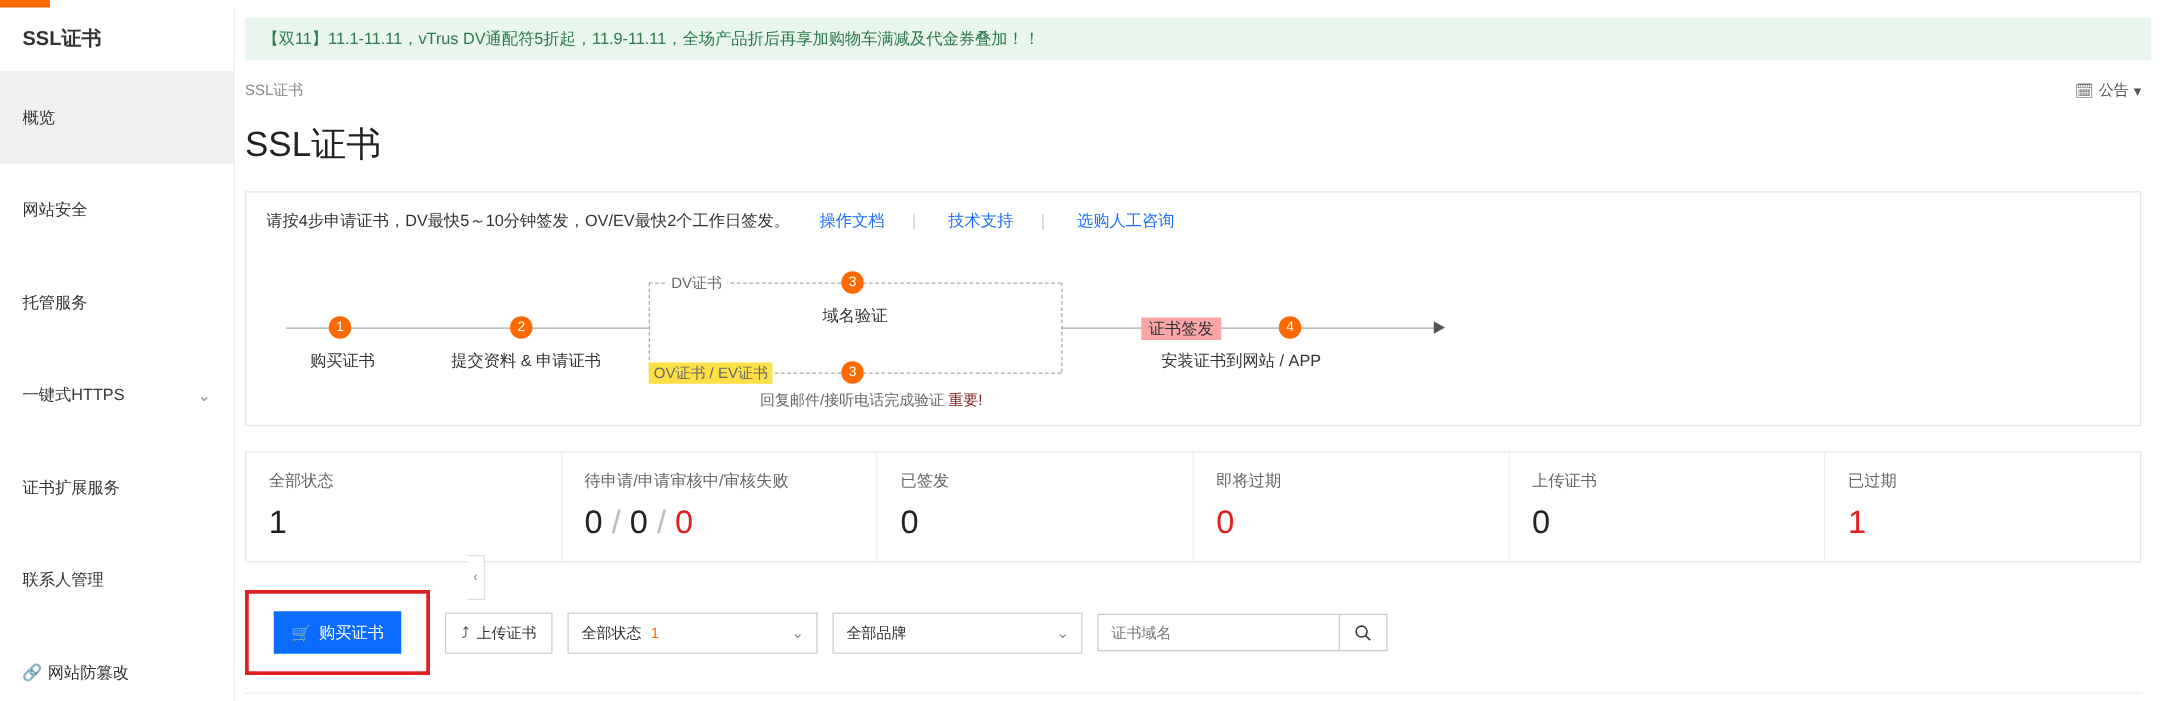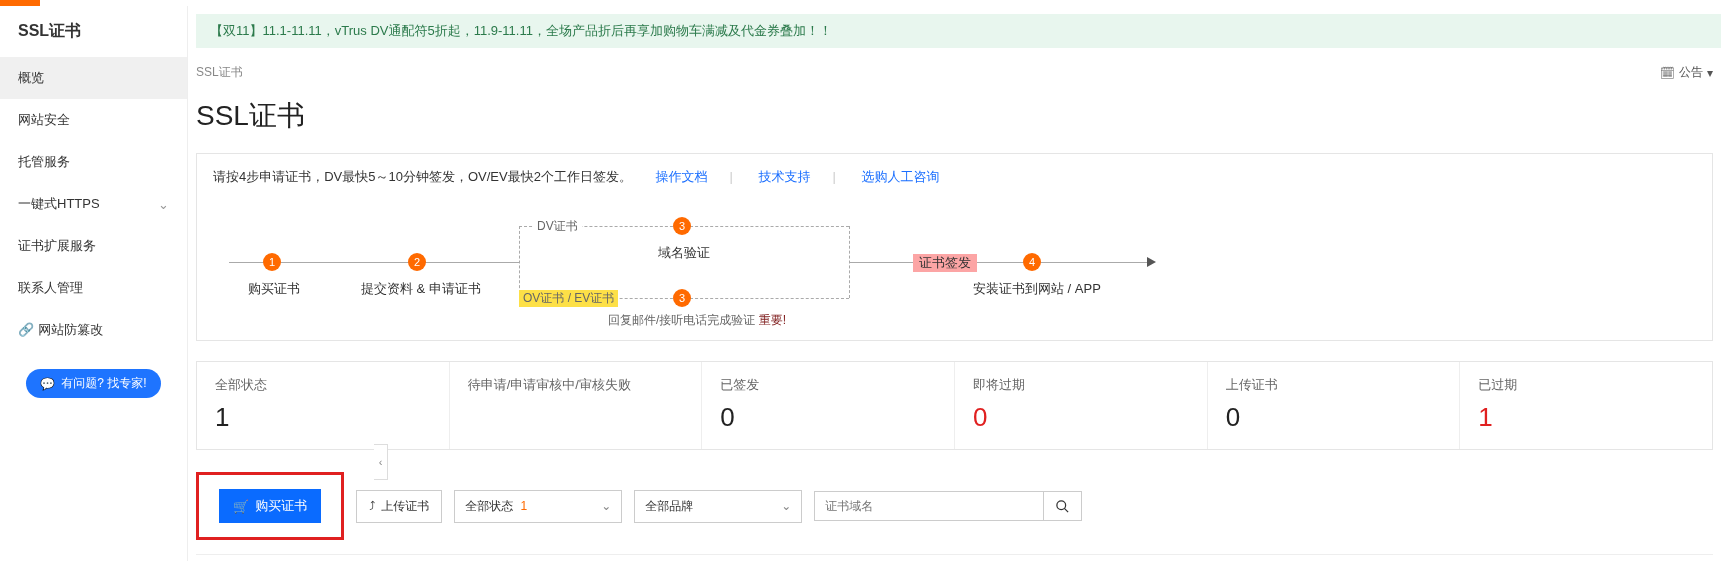--- a/index.html
+++ b/index.html
@@ -2,21 +2,21 @@
 <html><head>
 <meta charset="utf-8">
 <style>
 *{box-sizing:border-box;margin:0;padding:0;font-family:"Microsoft YaHei","PingFang SC",Arial,sans-serif}
 body{background:#fff;color:#333;font-size:13px;width:1731px}
 .topbar{height:6px;position:relative}
 .topbar .orange{position:absolute;top:0;left:0;width:40px;height:6px;background:#ff6a00}
 .layout{display:flex}
 .sidebar{width:188px;flex-shrink:0;background:#fff;border-right:1px solid #eee}
 .sidebar .sb-title{padding:15px 18px;font-size:16px;font-weight:700;color:#333}
-.sidebar .item{display:flex;align-items:center;justify-content:space-between;padding:12px 18px;font-size:13px;color:#333;cursor:pointer}
+.sidebar .item{display:flex;align-items:center;justify-content:space-between;padding:28px 18px;font-size:13px;color:#333;cursor:pointer}
 .sidebar .item.active{background:#f0f0f0}
 .sidebar .item .chev{color:#999}
 .sidebar .icn{margin-right:4px}
 .help-btn{margin:18px auto;display:flex;align-items:center;gap:6px;background:#1e74ff;color:#fff;border-radius:16px;padding:6px 14px;font-size:12px;cursor:pointer;width:fit-content}
 .main{flex:1;position:relative;padding:0 10px 0 0}
 .banner{margin:8px 0 0 8px;background:#e8f6ee;color:#2b7a4b;padding:8px 14px;font-size:13px}
 .headrow{display:flex;align-items:center;justify-content:space-between;padding:16px 8px 0 8px}
 .crumb{color:#888;font-size:12px}
 .notice{display:flex;align-items:center;gap:4px;color:#555;font-size:12px}
 .page-title{font-size:28px;font-weight:400;margin:16px 0 18px 8px;color:#222}
@@ -37,25 +37,25 @@
 .statcell{flex:1;padding:14px 18px 16px 18px;border-right:1px solid #eee}
 .statcell:last-child{border-right:none}
 .statlbl{font-size:13px;color:#666;margin-bottom:8px}
 .statval{font-size:26px;font-weight:300;color:#222}
 .statval .r{color:#e02020}
 .statval .g{color:#bbb}
 .toolbar{display:flex;align-items:center;gap:12px;margin:22px 8px 0 8px}
 .highlight{border:3px solid #e02020;padding:14px 20px;display:inline-block}
 .buybtn{background:#0a6bff;color:#fff;border:none;padding:8px 14px;font-size:13px;display:flex;align-items:center;gap:6px;cursor:pointer}
 .uploadbtn{background:#fff;border:1px solid #ccc;padding:7px 12px;font-size:12px;display:flex;align-items:center;gap:6px;cursor:pointer;color:#333}
-.selbox{background:#fff;border:1px solid #ccc;padding:7px 10px;font-size:12px;display:flex;align-items:center;justify-content:space-between;cursor:pointer;color:#333;width:168px}
+.selbox{background:#fff;border:1px solid #ccc;padding:7px 10px;font-size:12px;display:flex;align-items:center;justify-content:space-between;cursor:pointer;color:#333;width:200px}
 .selbox .o{color:#ff6a00;margin-left:4px}
 .selbox .car{color:#888}
 .searchwrap{display:flex}
-.searchinp{border:1px solid #ccc;padding:7px 10px;font-size:12px;width:230px;outline:none}
+.searchinp{border:1px solid #ccc;padding:7px 10px;font-size:12px;width:194px;outline:none}
 .searchbtn{border:1px solid #ccc;border-left:none;background:#fff;width:38px;display:flex;align-items:center;justify-content:center;cursor:pointer}
 .tbl{margin:14px 8px 0 8px}
 .thead{display:flex;color:#666;font-size:12px;padding:10px 14px;border-top:1px solid #eee;border-bottom:1px solid #eee}
 .collapse-chev{position:absolute;left:186px;top:438px;width:14px;height:36px;background:#fff;border:1px solid #ddd;border-left:none;display:flex;align-items:center;justify-content:center;color:#888;font-size:11px;cursor:pointer;z-index:5}
 </style>
 </head>
 <body>
 
 <div class="topbar">
     <div class="orange"></div>
@@ -135,31 +135,32 @@
         <div class="badge" style="left:460px;top:15px">3</div>
         <div class="lbl" style="left:445px;top:42px">域名验证</div>
         <div class="badge" style="left:460px;top:87px">3</div>
         <div class="sml" style="left:395px;top:110px">
           <span>回复邮件/接听电话完成验证</span>
           <span class="red">重要!</span>
         </div>
 
         <span class="lbl" style="left:700px;top:52px;background:#fca5a5;padding:0 6px">证书签发</span>
         <div class="badge" style="left:810px;top:51px">4</div>
-        <div class="lbl" style="left:760px;top:78px">安装证书到网站 / APP</div>
+        <div class="lbl" style="left:716px;top:78px">安装证书到网站 / APP</div>
       </div>
     </div>
 
     <div class="statsrow" id="statsrow">
         <div class="statcell">
           <div class="statlbl">全部状态</div>
           <div class="statval">1</div>
         </div>
         <div class="statcell">
           <div class="statlbl">待申请/申请审核中/审核失败</div>
+          <div class="statval">0 <span class="g">/</span> 0 <span class="g">/</span> <span class="r">0</span></div>
         </div>
         <div class="statcell">
           <div class="statlbl">已签发</div>
           <div class="statval">0</div>
         </div>
         <div class="statcell">
           <div class="statlbl">即将过期</div>
           <div class="statval"><span class="r">0</span></div>
         </div>
         <div class="statcell">

